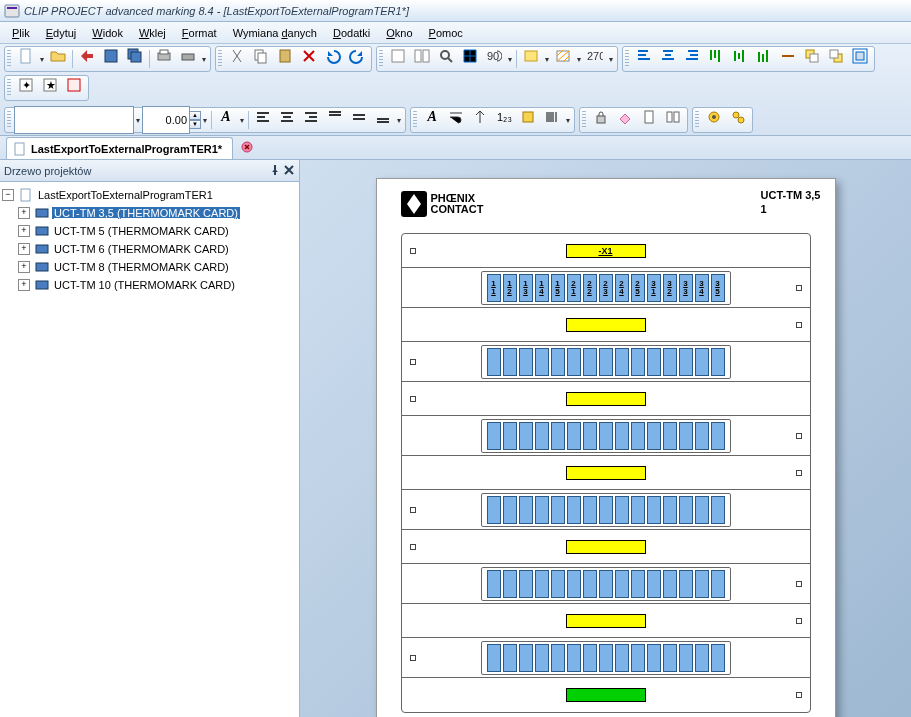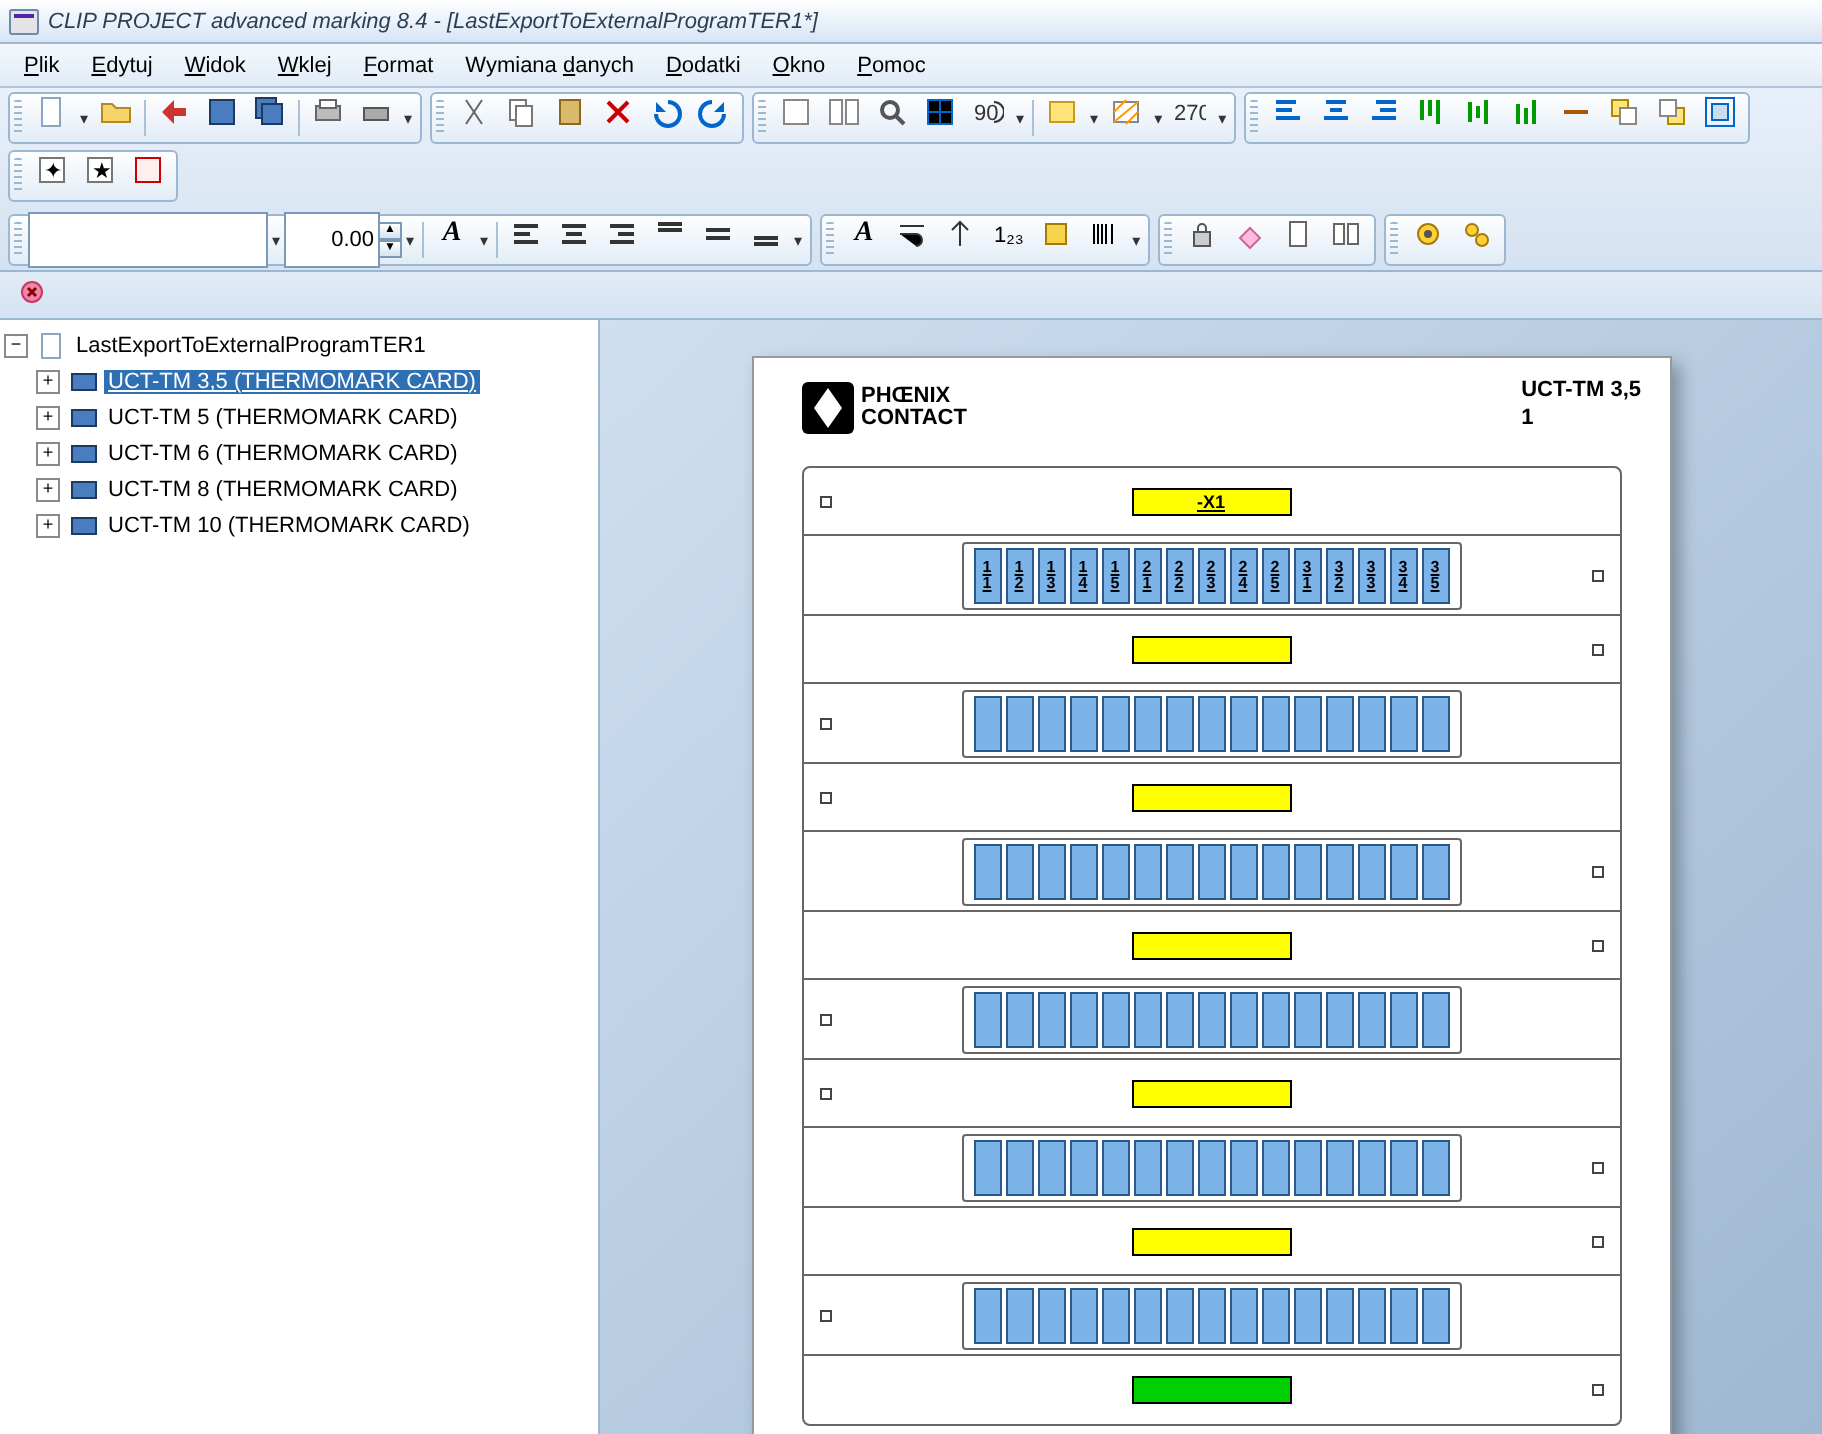--- a/index.html
+++ b/index.html
@@ -443,28 +443,45 @@
     <div class="tbtn">
         <svg class="sico" viewBox="0 0 16 16">
           <circle cx="6" cy="6" r="3" fill="#ffcf33" stroke="#a07c0d"></circle>
           <circle cx="11" cy="11" r="3" fill="#ffcf33" stroke="#a07c0d"></circle>
         </svg>
       </div>
   </div>
 </div>
 
 <div class="tabbar">
+    <div class="tab active">
+      <span class="ico"><svg viewBox="0 0 14 14">
+          <rect x="2" y="1" width="9" height="12" fill="#fff" stroke="#8aa6c2"></rect>
+        </svg></span>
+      <span>LastExportToExternalProgramTER1*</span>
+    </div>
     <span style="margin-left: 4px; align-self: center;"><svg width="12" height="12" viewBox="0 0 12 12">
         <circle cx="6" cy="6" r="5" fill="#e8a" stroke="#c36"></circle>
         <path stroke="#800" stroke-width="1.5" d="M4 4l4 4M8 4l-4 4"></path>
       </svg></span>
   </div>
 
 <div class="main">
   <div class="sidebar">
+    <div class="side-title">
+      <span>Drzewo projektów</span>
+      <span class="btns">
+        <span><svg class="pin-ico" viewBox="0 0 12 12">
+              <path fill="#2a3f55" d="M5 1h2v5l2 2H3l2-2zM5 8h2v3H5z"></path>
+            </svg></span>
+        <span><svg class="x-ico" viewBox="0 0 12 12">
+              <path stroke="#2a3f55" stroke-width="2" d="M2 2l8 8M10 2l-8 8"></path>
+            </svg></span>
+      </span>
+    </div>
     <div class="tree">
       <div class="trow" style="padding-left:0px">
         <span class="exp">−</span>
         <span class="ico"><svg viewBox="0 0 14 14">
               <rect class="ic-doc" x="2" y="1" width="9" height="12"></rect>
             </svg></span>
         <span class="lbl">LastExportToExternalProgramTER1</span>
       </div>
 
       <div id="tree-items">

